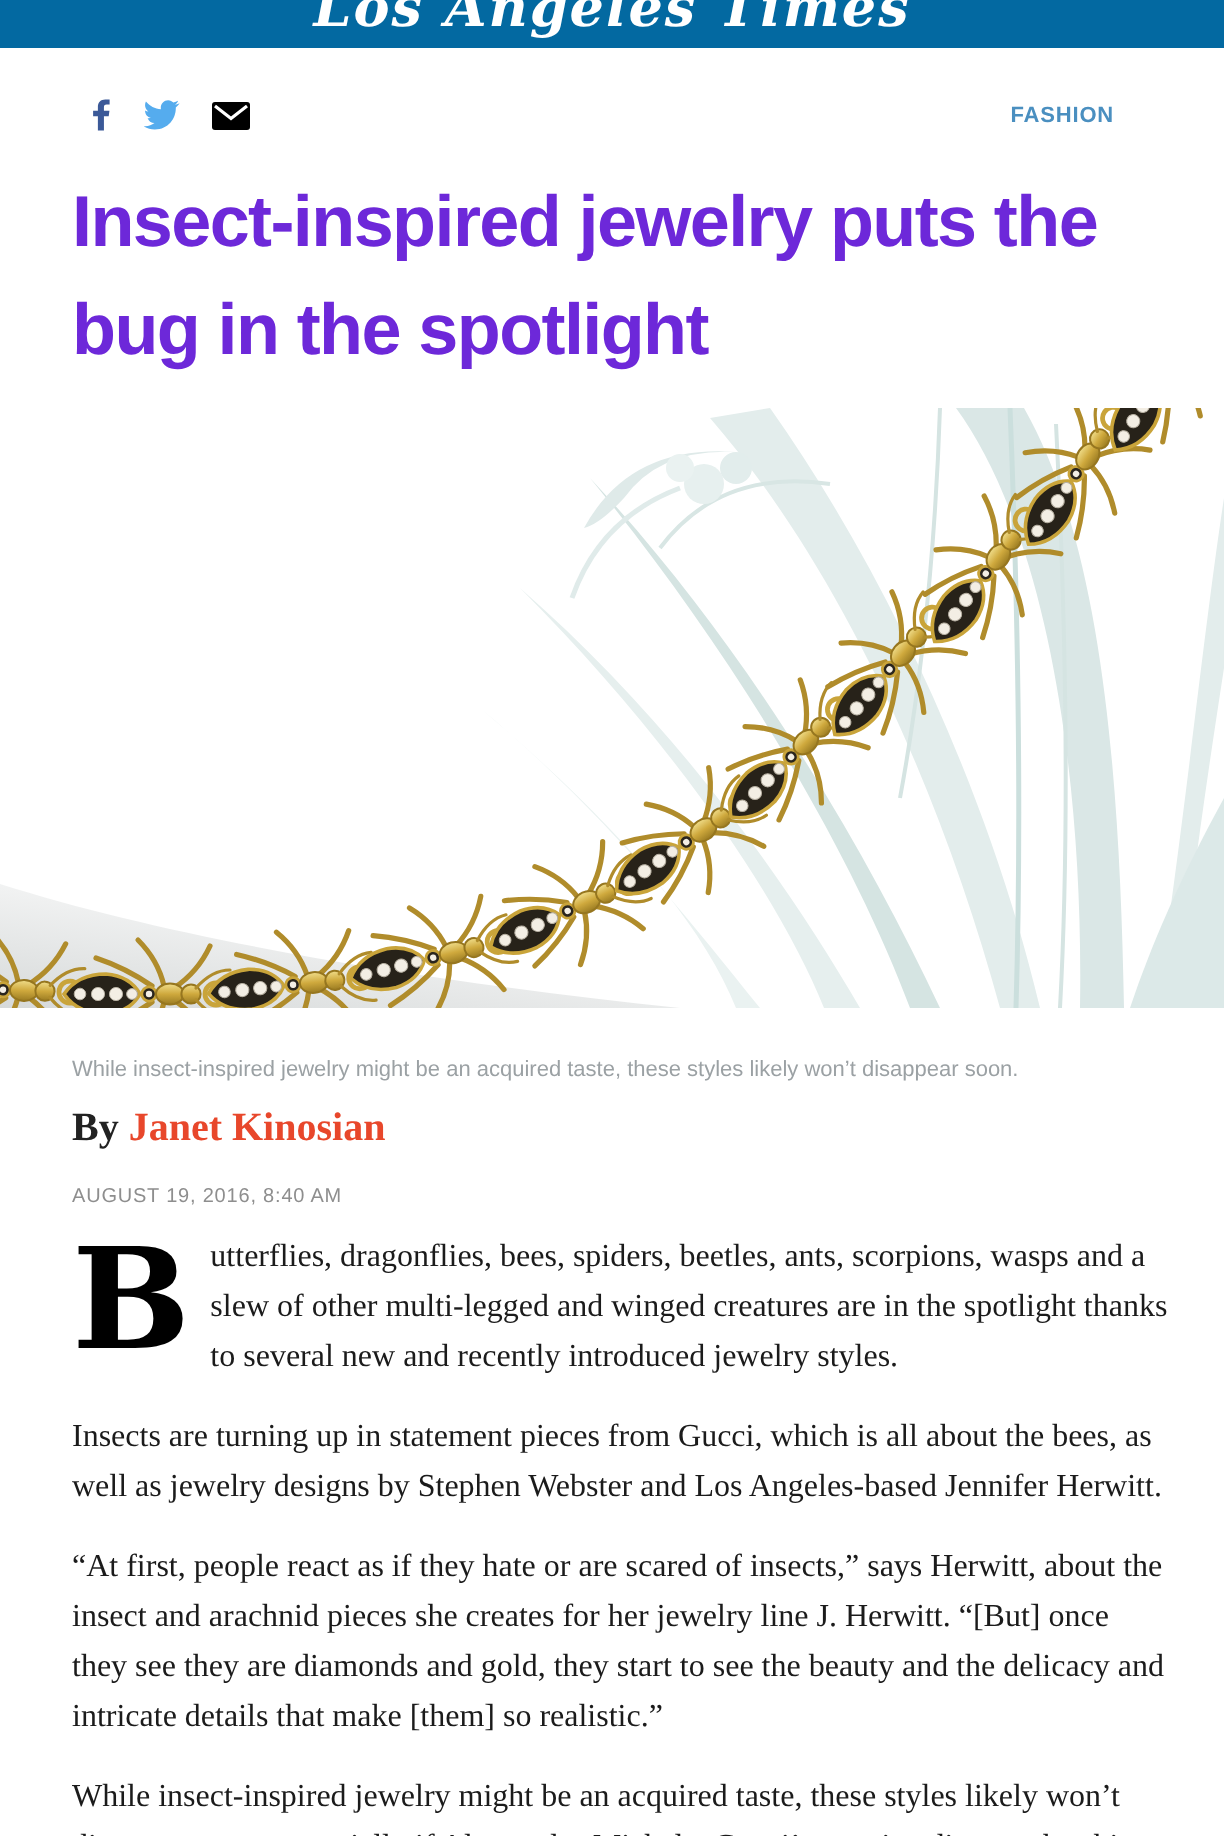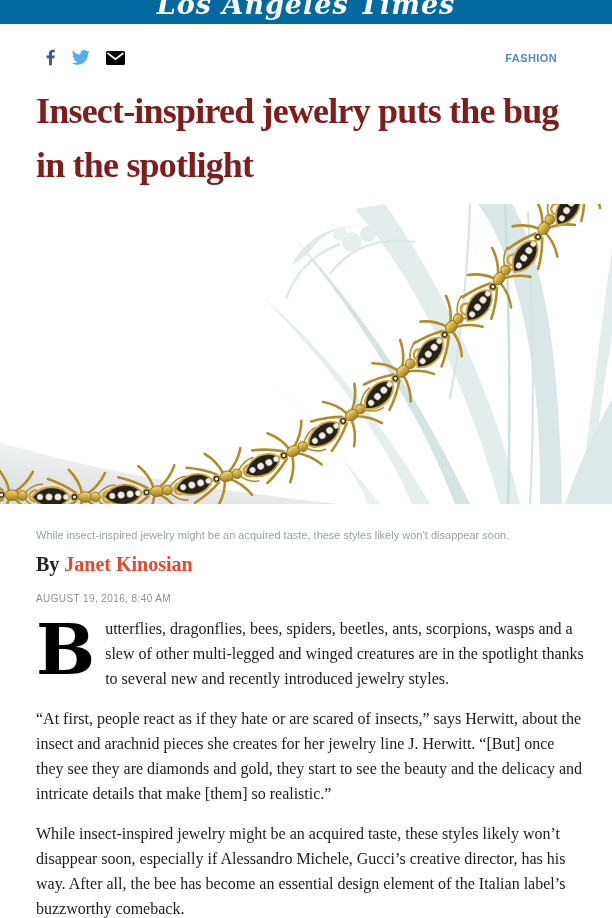--- a/index.html
+++ b/index.html
@@ -11,22 +11,22 @@
     font-family:"DejaVu Serif",serif;font-style:italic;font-weight:bold;
     font-size:27px;letter-spacing:1px;white-space:nowrap}
 
   
   .toolbar{display:flex;justify-content:space-between;align-items:center;margin:25px 55px 0 45px}
   .share-icons{display:flex;align-items:center;gap:16px}
   .icon-btn{background:none;border:none;padding:0;cursor:pointer;line-height:0}
   .section-link{color:#4a8fc0;font-size:11px;font-weight:bold;letter-spacing:.4px;text-decoration:none}
 
   
-  h1{margin:18px 36px 0;font-family:Liberation Serif, serif;font-weight:bold;
-     font-size:36px;line-height:54px;letter-spacing:-.8px;color:#7f1d1d}
+  h1{margin:18px 36px 0;font-family:Liberation Sans, sans-serif;font-weight:bold;
+     font-size:36px;line-height:54px;letter-spacing:-.8px;color:#6d28d9}
 
   
   .hero{margin:12px 0 0;width:612px;height:300px;overflow:hidden}
   .hero svg{display:block}
 
   
   .caption{margin:24px 27px 0 36px;font-size:11px;line-height:14px;color:#9ba1a4}
   .byline{margin:11px 27px 0 36px;font-family:"Liberation Serif",serif;font-weight:bold;
           font-size:20px;color:#222}
   .byline .author{color:#e8472b;text-decoration:none}
@@ -154,15 +154,16 @@
 </figure>
 
 <p class="caption">While insect-inspired jewelry might be an acquired taste, these styles likely won’t disappear soon.</p>
 
 <p class="byline"><span>By</span> <a href="#" class="author">Janet Kinosian</a></p>
 
 <p class="date">AUGUST 19, 2016, 8:40 AM</p>
 
 <div class="article-body">
   <p><span class="dropcap">B</span><span>utterflies, dragonflies, bees, spiders, beetles, ants, scorpions, wasps and a slew of other multi-legged and winged creatures are in the spotlight thanks to several new and recently introduced jewelry styles.</span></p>
+  <p>Insects are turning up in statement pieces from Gucci, which is all about the bees, as well as jewelry designs by Stephen Webster and Los Angeles-based Jennifer Herwitt.</p>
   <p>“At first, people react as if they hate or are scared of insects,” says Herwitt, about the insect and arachnid pieces she creates for her jewelry line J. Herwitt. “[But] once they see they are diamonds and gold, they start to see the beauty and the delicacy and intricate details that make [them] so realistic.”</p>
   <p>While insect-inspired jewelry might be an acquired taste, these styles likely won’t disappear soon, especially if Alessandro Michele, Gucci’s creative director, has his way. After all, the bee has become an essential design element of the Italian label’s buzzworthy comeback.</p>
 </div>
 
 </body></html>

